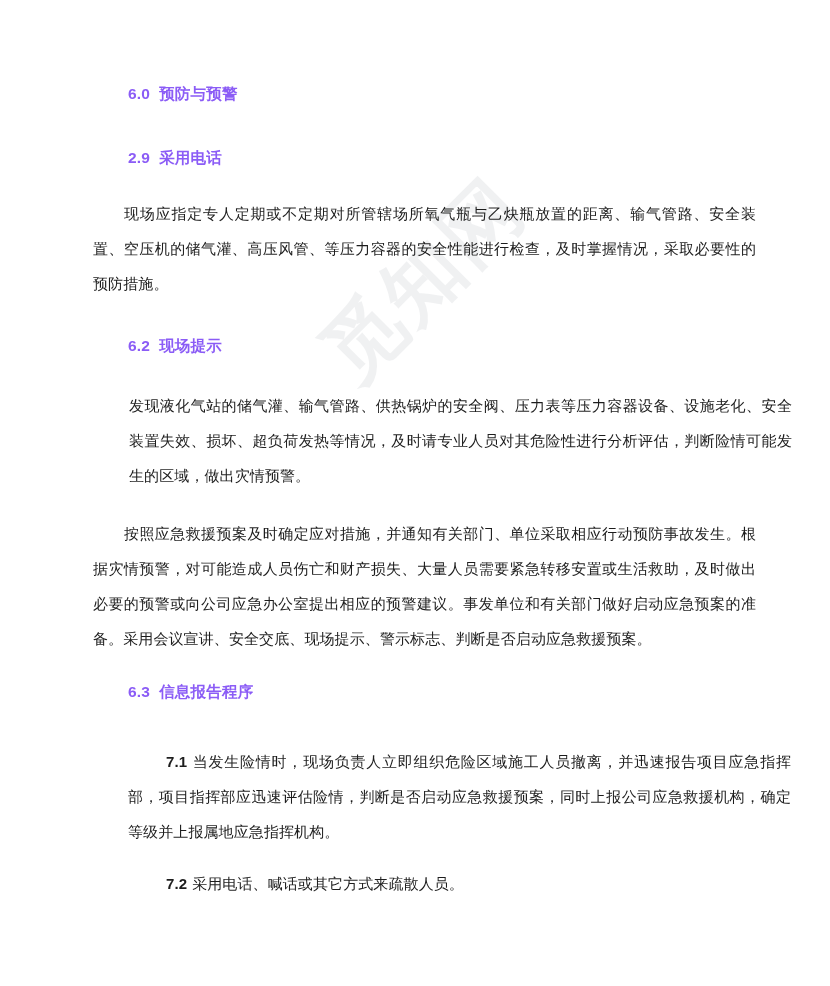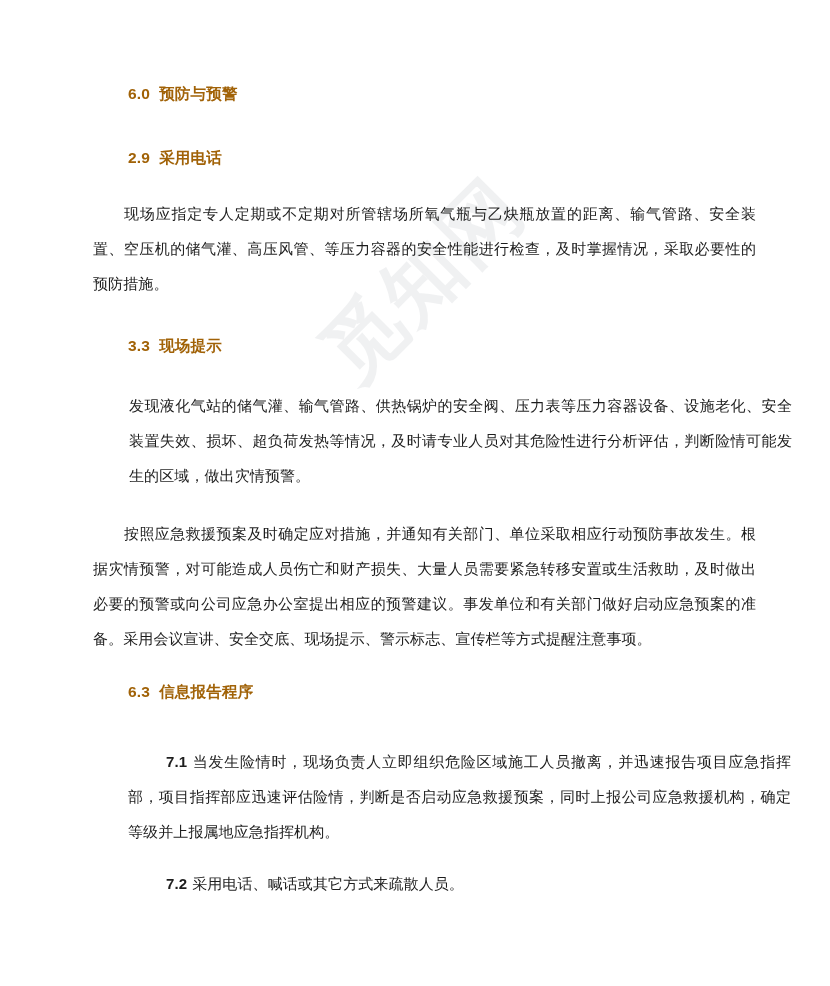--- a/index.html
+++ b/index.html
@@ -48,21 +48,21 @@
   #content {
     position: absolute;
     left: 93px;
     top: 0;
     width: 663px;
     z-index: 2;
   }
   .heading {
     font-size: 15.5px;
     font-weight: 700;
-    color: #a16207;
+    color: #8b5cf6;
     padding-left: 35px;
     letter-spacing: 0.2px;
   }
   .heading .num {
     margin-right: 9px;
   }
   .para {
     font-size: 15px;
     line-height: 35px;
     color: #1d1d1d;
@@ -110,26 +110,26 @@
       <span class="num">6.0</span><span>预防与预警</span>
     </div>
 
     <div class="blk heading" id="h-61">
       <span class="num">2.9</span><span>采用电话</span>
     </div>
 
     <div class="blk para indent" id="p-61">现场应指定专人定期或不定期对所管辖场所氧气瓶与乙炔瓶放置的距离、输气管路、安全装置、空压机的储气灌、高压风管、等压力容器的安全性能进行检查，及时掌握情况，采取必要性的预防措施。</div>
 
     <div class="blk heading" id="h-62">
-      <span class="num">3.3</span><span>现场提示</span>
+      <span class="num">6.2</span><span>现场提示</span>
     </div>
 
     <div class="blk para" id="p-62a">发现液化气站的储气灌、输气管路、供热锅炉的安全阀、压力表等压力容器设备、设施老化、安全装置失效、损坏、超负荷发热等情况，及时请专业人员对其危险性进行分析评估，判断险情可能发生的区域，做出灾情预警。</div>
 
-    <div class="blk para indent" id="p-62b">按照应急救援预案及时确定应对措施，并通知有关部门、单位采取相应行动预防事故发生。根据灾情预警，对可能造成人员伤亡和财产损失、大量人员需要紧急转移安置或生活救助，及时做出必要的预警或向公司应急办公室提出相应的预警建议。事发单位和有关部门做好启动应急预案的准备。采用会议宣讲、安全交底、现场提示、警示标志、宣传栏等方式提醒注意事项。</div>
+    <div class="blk para indent" id="p-62b">按照应急救援预案及时确定应对措施，并通知有关部门、单位采取相应行动预防事故发生。根据灾情预警，对可能造成人员伤亡和财产损失、大量人员需要紧急转移安置或生活救助，及时做出必要的预警或向公司应急办公室提出相应的预警建议。事发单位和有关部门做好启动应急预案的准备。采用会议宣讲、安全交底、现场提示、警示标志、判断是否启动应急救援预案。</div>
 
     <div class="blk heading" id="h-70">
       <span class="num">6.3</span><span>信息报告程序</span>
     </div>
 
     <div class="blk para numbered" id="p-71">
       <span class="pnum">7.1</span><span>当发生险情时，现场负责人立即组织危险区域施工人员撤离，并迅速报告项目应急指挥部，项目指挥部应迅速评估险情，判断是否启动应急救援预案，同时上报公司应急救援机构，确定等级并上报属地应急指挥机构。</span>
     </div>
 
     <div class="blk para numbered" id="p-72">

